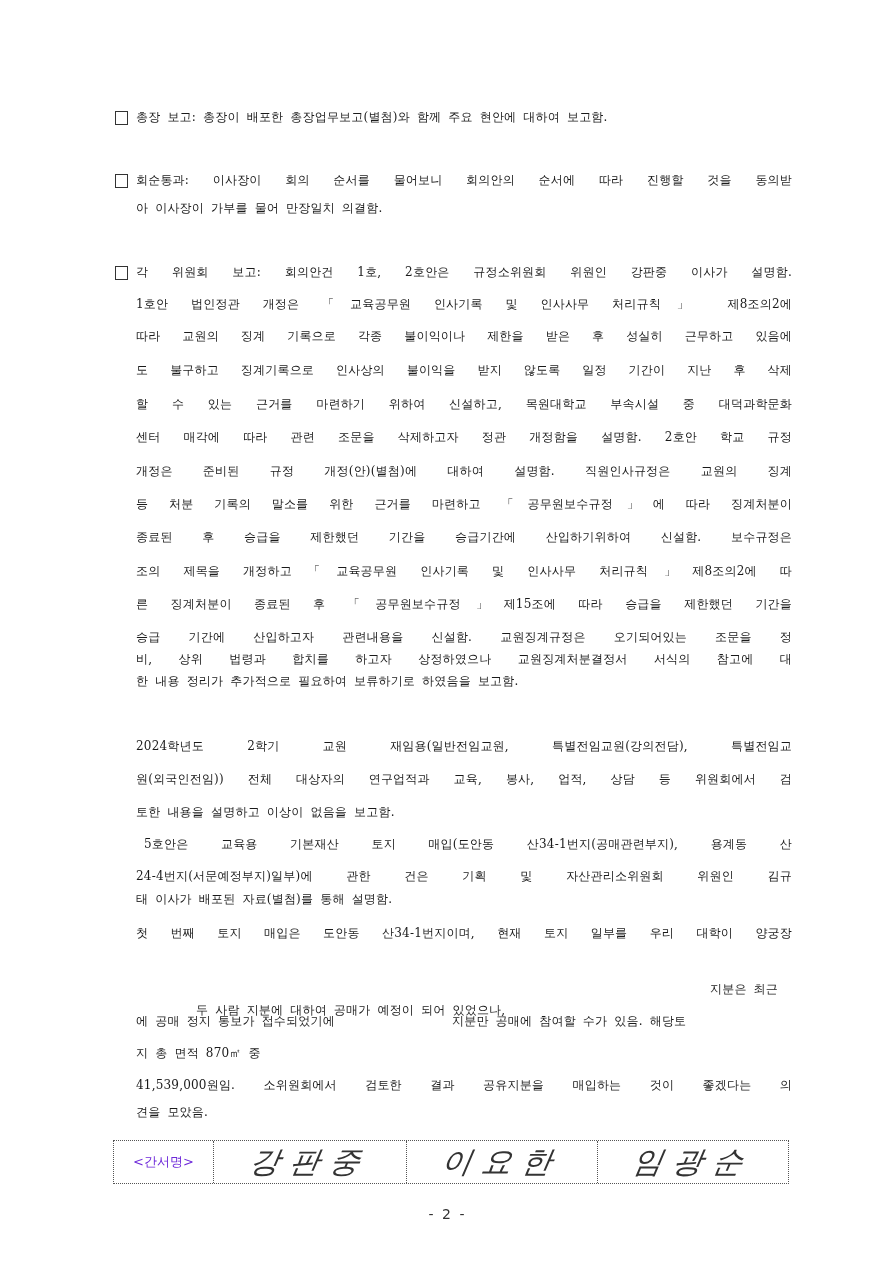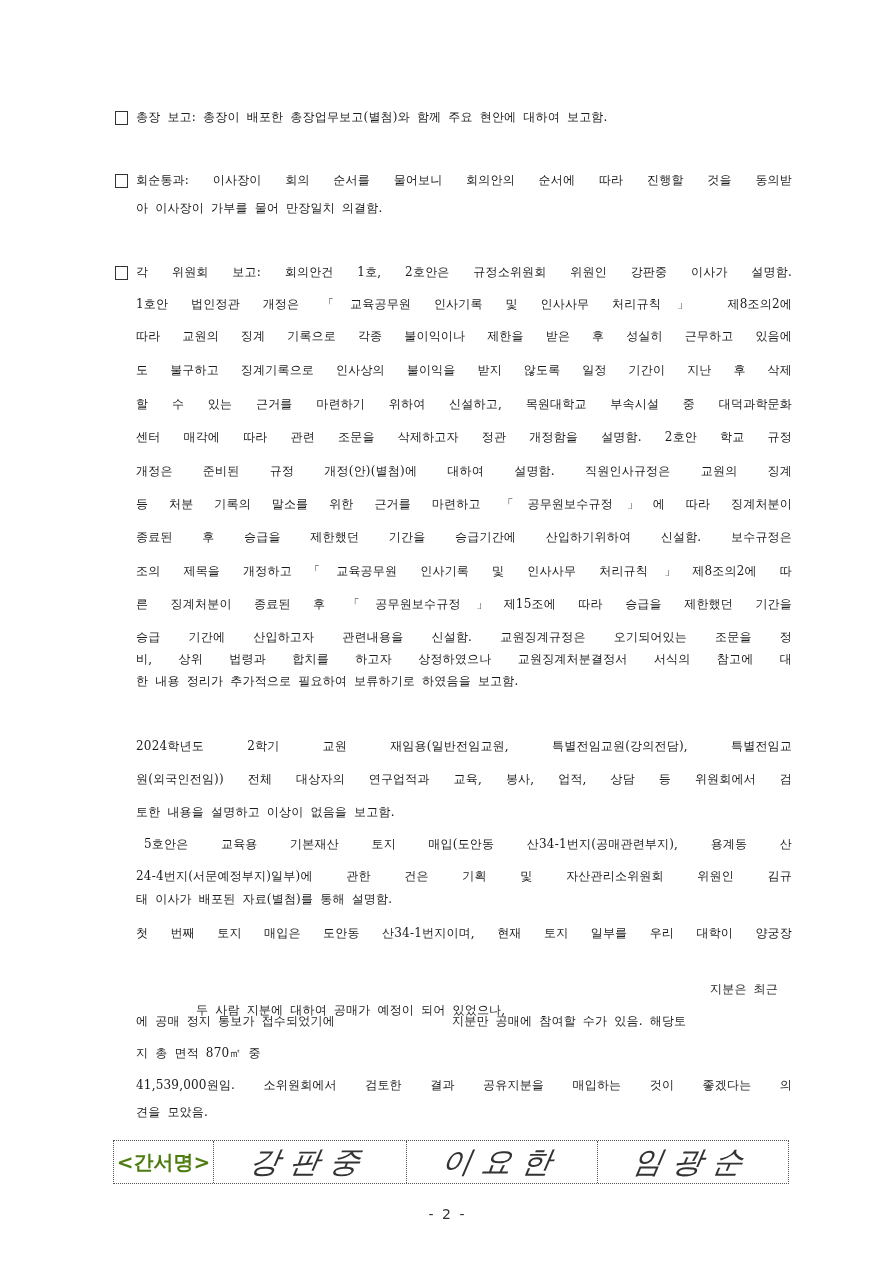--- a/index.html
+++ b/index.html
@@ -37,23 +37,23 @@
   }
   .sig-cell {
     height: 100%;
     border-right: 1px dotted #555;
     position: relative;
     display: flex; align-items: center; justify-content: center;
   }
   .sig-cell:last-child { border-right: none; }
   .sig-label {
     font-family: "DejaVu Sans", "Liberation Sans", sans-serif;
-    font-size: 20px;
-    font-weight: bold;
-    color: #4d7c0f;
+    font-size: 13px;
+    font-weight: normal;
+    color: #6d28d9;
   }
   .sig-hand {
     font-family: "DejaVu Serif", serif;
     font-size: 30px;
     color: #333;
     font-style: italic;
     letter-spacing: 10px;
     transform: skewX(-10deg);
   }
   .page-num {

